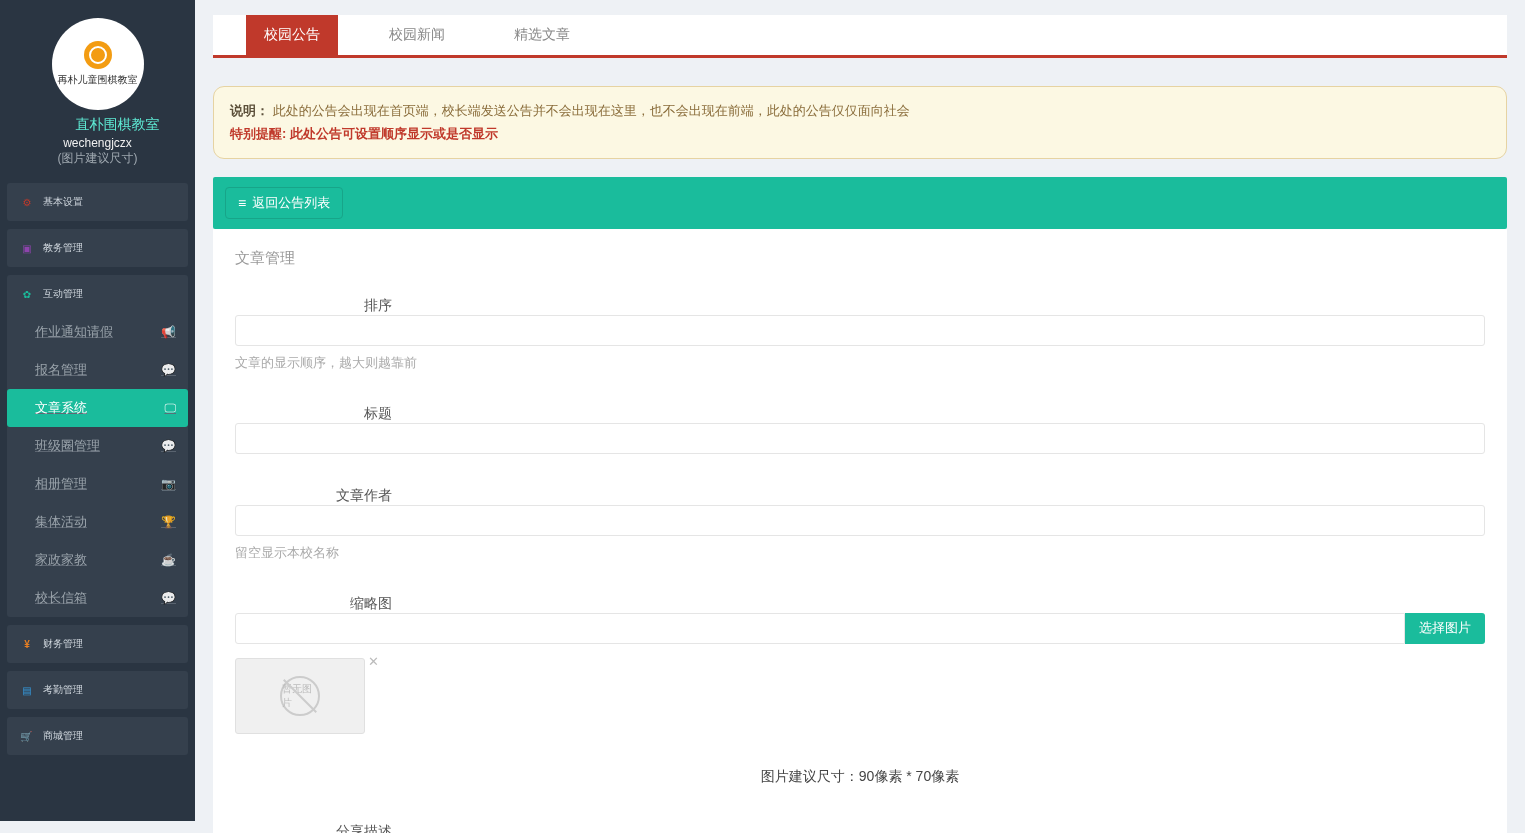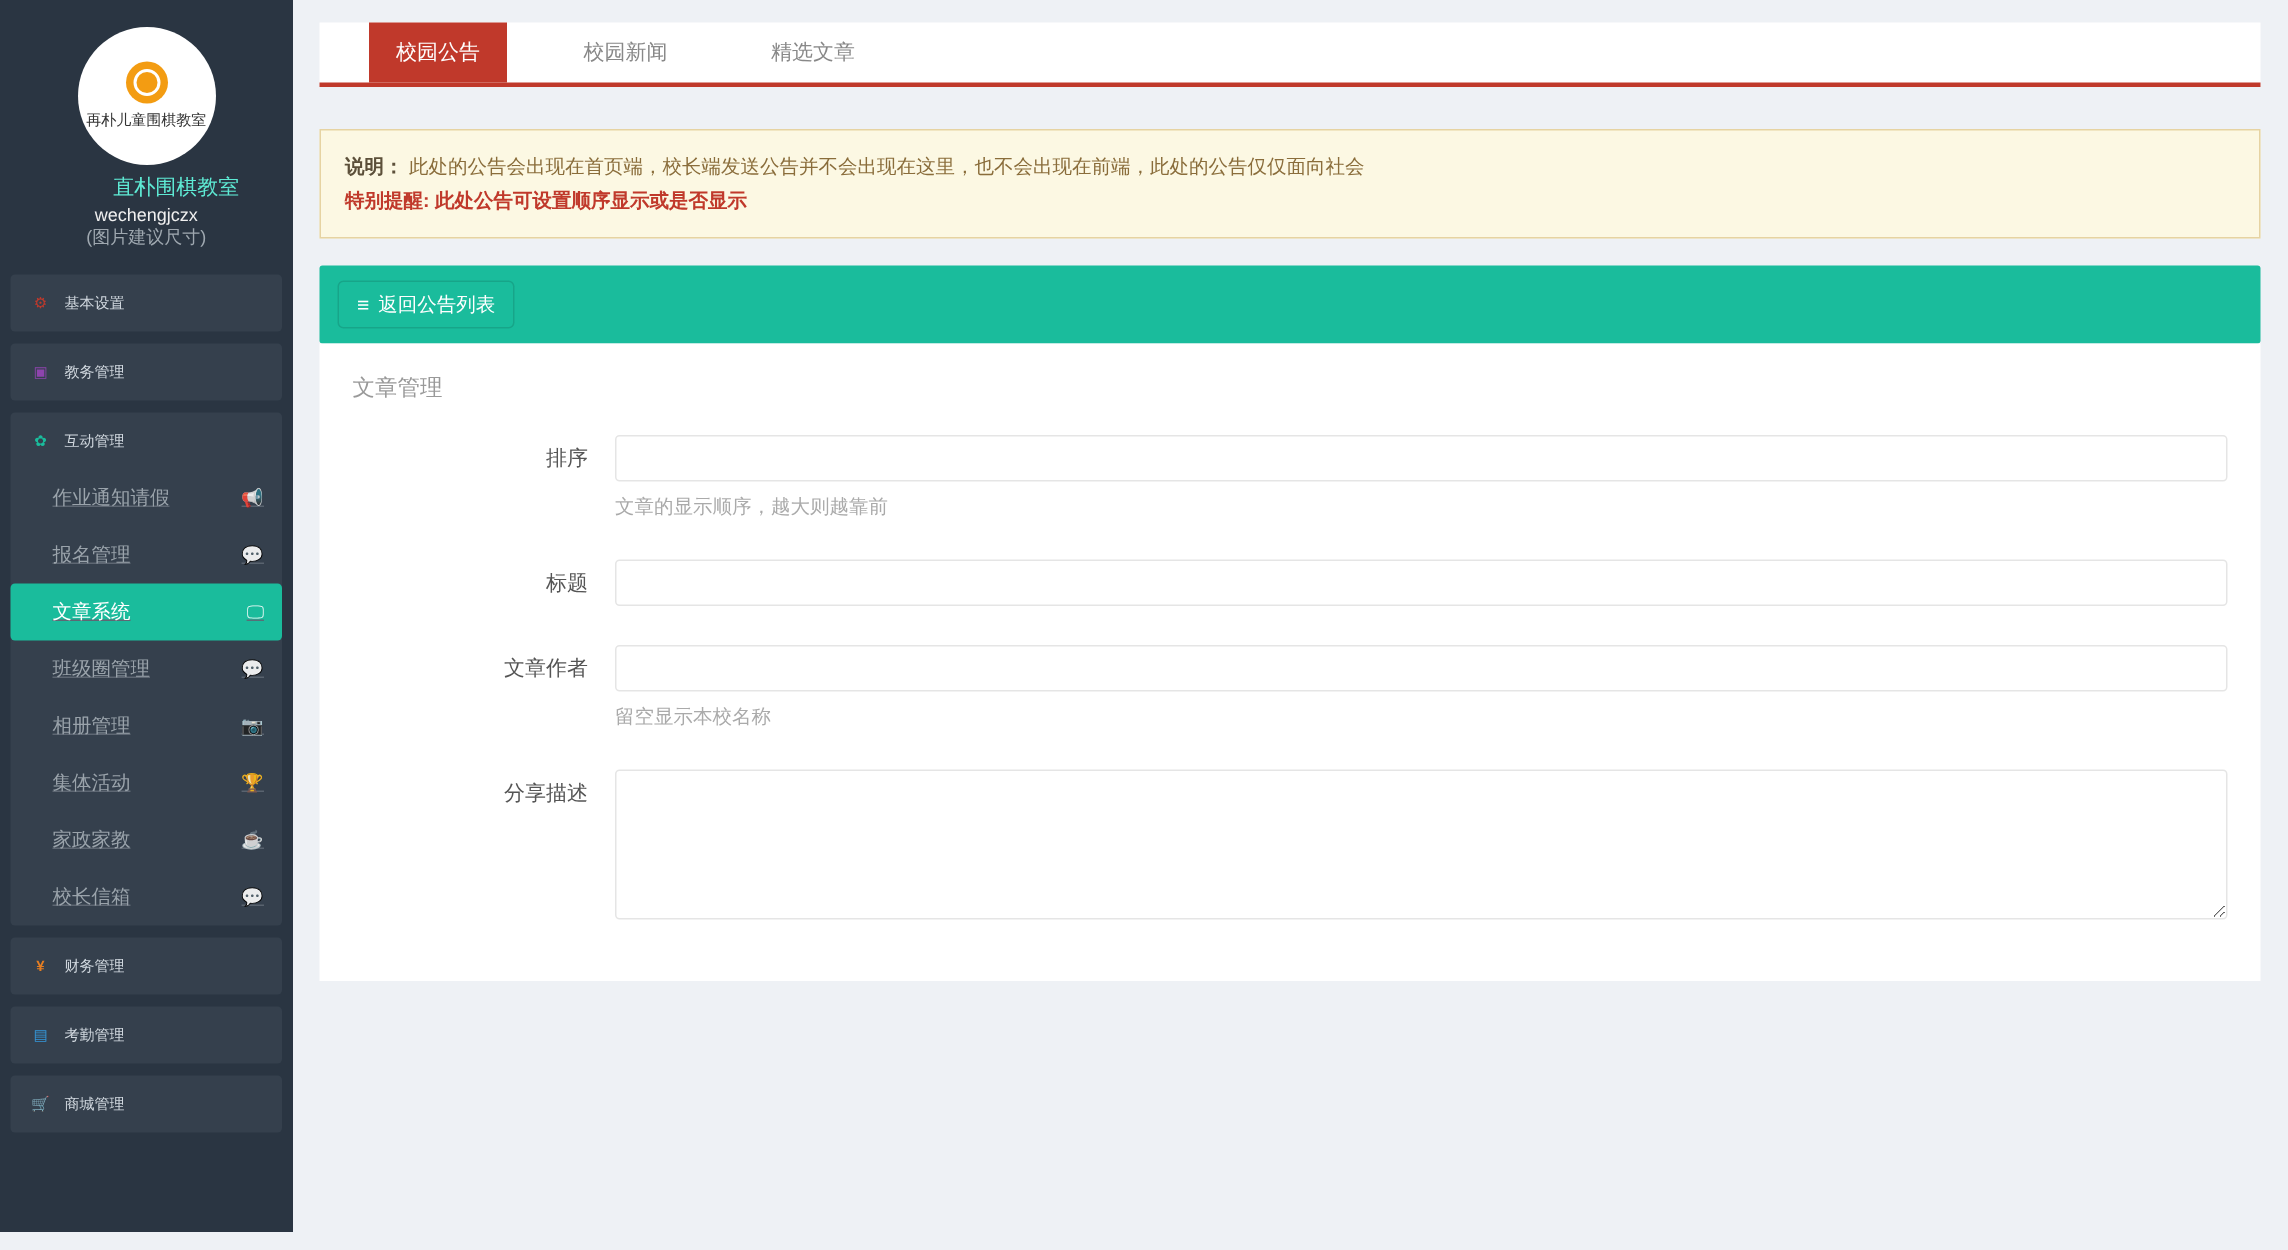--- a/index.html
+++ b/index.html
@@ -29,31 +29,31 @@
     .ic-money::before { content: "\00A5"; color: #e67e22; font-weight: bold; }
     .ic-card::before { content: "\25A4"; color: #3498db; }
     .ic-cart::before { content: "\1F6D2"; color: #16a085; }
     
     .main { margin-left: 195px; padding: 0; }
     
     .tabs-bar { background: #fff; margin: 15px 18px 0; border-bottom: 3px solid #c0392b; display: flex; }
     .tab { padding: 11px 18px; color: #888; font-size: 14px; cursor: pointer; margin-left: 33px; }
     .tab.active { background: #c0392b; color: #fff; }
     
-    .alert-box { margin: 28px 18px 0; background: #fcf8e3; border: 1px solid #e6d3a2; border-radius: 0; padding: 12px 16px; font-size: 13px; line-height: 1.8; color: #8a6d3b; }
+    .alert-box { margin: 28px 18px 0; background: #fcf8e3; border: 1px solid #e6d3a2; border-radius: 11px; padding: 12px 16px; font-size: 13px; line-height: 1.8; color: #8a6d3b; }
     .alert-box .bold { font-weight: bold; color: #5c503a; }
     .alert-box .tip { color: #c0392b; font-weight: 600; }
     
     .green-bar { margin: 18px 18px 0; background: #1abc9c; padding: 10px 12px; border-radius: 2px; }
     .back-btn { background: #1abc9c; border: 1px solid #17a589; color: #fff; padding: 6px 12px; border-radius: 4px; font-size: 13px; cursor: pointer; display: inline-flex; align-items: center; }
     .back-btn::before { content: "\2261"; margin-right: 6px; font-size: 14px; }
     
     .form-panel { margin: 0 18px 20px; background: #fff; padding: 20px 22px 30px; }
     .panel-title { color: #999; font-size: 15px; margin-bottom: 22px; }
-    .form-row { display: flex; margin-bottom: 8px; }
+    .form-row { display: flex; margin-bottom: 8px; flex-direction: column; }
     .form-label { width: 175px; text-align: right; padding-right: 18px; padding-top: 7px; color: #555; font-size: 14px; }
     .form-field { flex: 1; }
     .form-field input[type="text"], .form-field textarea { width: 100%; padding: 7px 10px; border: 1px solid #e5e5e5; border-radius: 3px; font-size: 13px; color: #555; background: #fff; }
     .form-field textarea { min-height: 100px; resize: vertical; }
     .help-text { color: #aaa; font-size: 13px; margin: 8px 0 18px; }
     .thumb-row .input-group { display: flex; }
     .thumb-row .input-group input { flex: 1; border-top-right-radius: 0; border-bottom-right-radius: 0; }
     .choose-btn { background: #1abc9c; color: #fff; border: none; padding: 0 14px; border-radius: 0 3px 3px 0; font-size: 13px; cursor: pointer; }
     .thumb-preview { margin-top: 14px; display: inline-block; position: relative; }
     .thumb-box { width: 130px; height: 76px; background: #f0f0f0; border: 1px solid #e0e0e0; border-radius: 3px; display: flex; align-items: center; justify-content: center; color: #bbb; font-size: 11px; position: relative; }
@@ -191,20 +191,38 @@
     </div>
 
     <div class="form-row">
       <div class="form-label">文章作者</div>
       <div class="form-field">
         <input type="text" value="" style="">
         <div class="help-text">留空显示本校名称</div>
       </div>
     </div>
 
+    <div class="form-row thumb-row">
+      <div class="form-label">缩略图</div>
+      <div class="form-field">
+        <div class="input-group">
+          <input type="text" value="" style="">
+          <button class="choose-btn">选择图片</button>
+        </div>
+        <div class="thumb-preview">
+          <div class="thumb-box">
+            <div class="thumb-circle">
+              <span>暂无图片</span>
+            </div>
+          </div>
+          <span class="thumb-x">✕</span>
+        </div>
+        <div class="thumb-hint">图片建议尺寸：90像素 * 70像素</div>
+      </div>
+    </div>
 
     <div class="form-row">
       <div class="form-label">分享描述</div>
       <div class="form-field">
         <textarea style=""></textarea>
       </div>
     </div>
 
   </div>
 </div>

